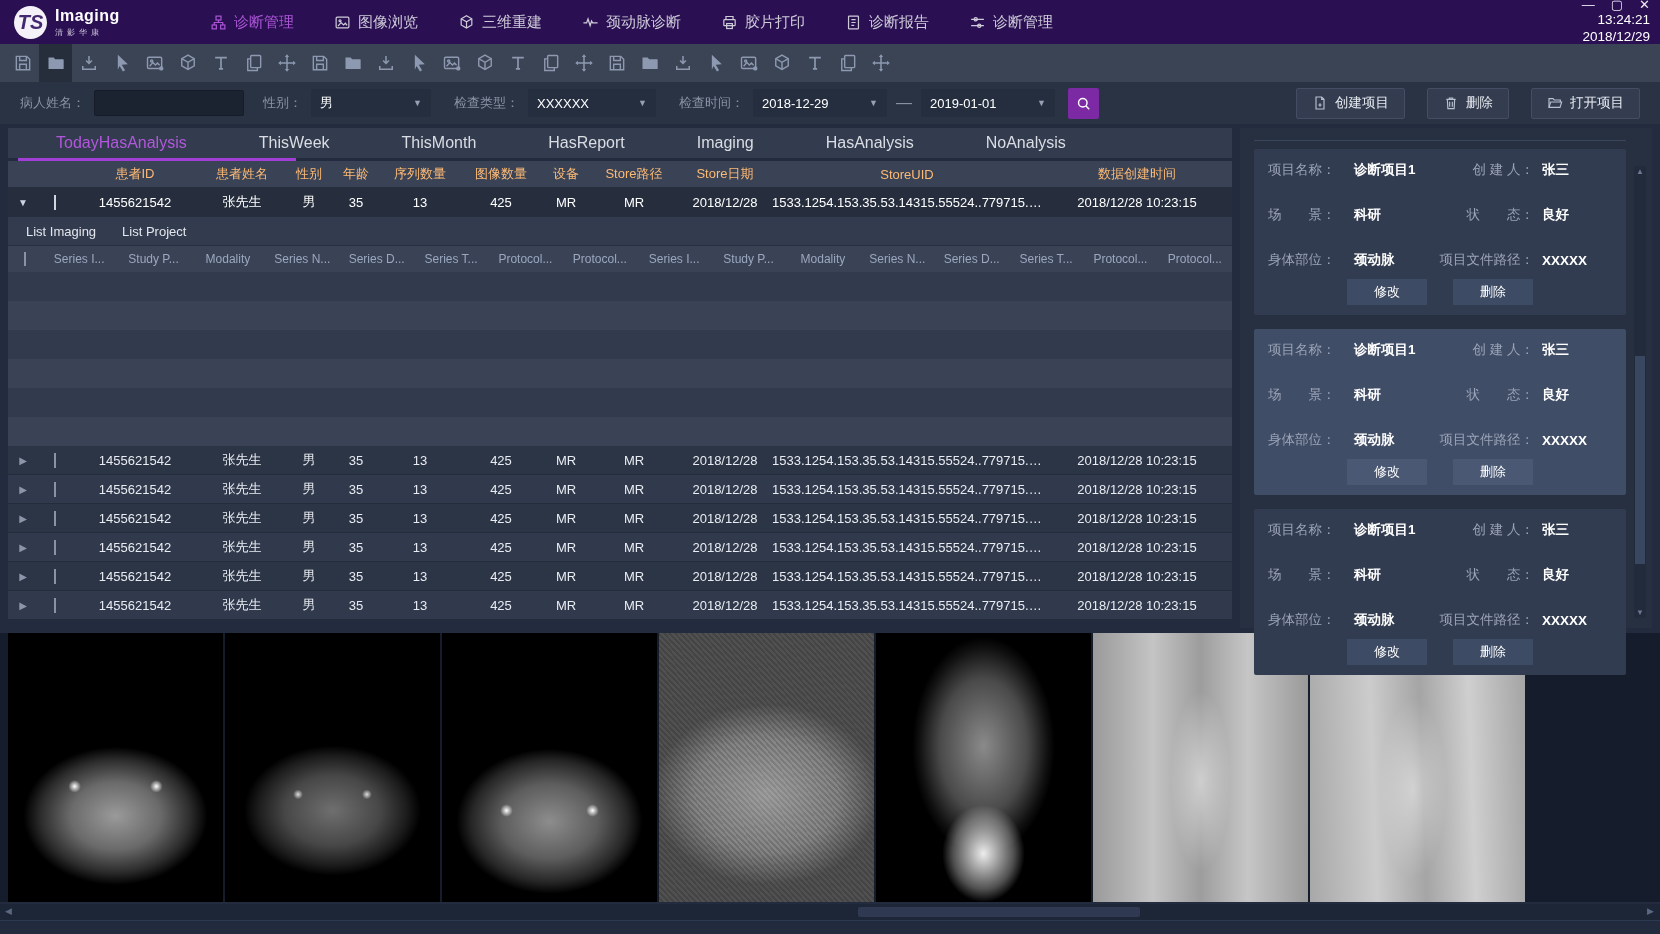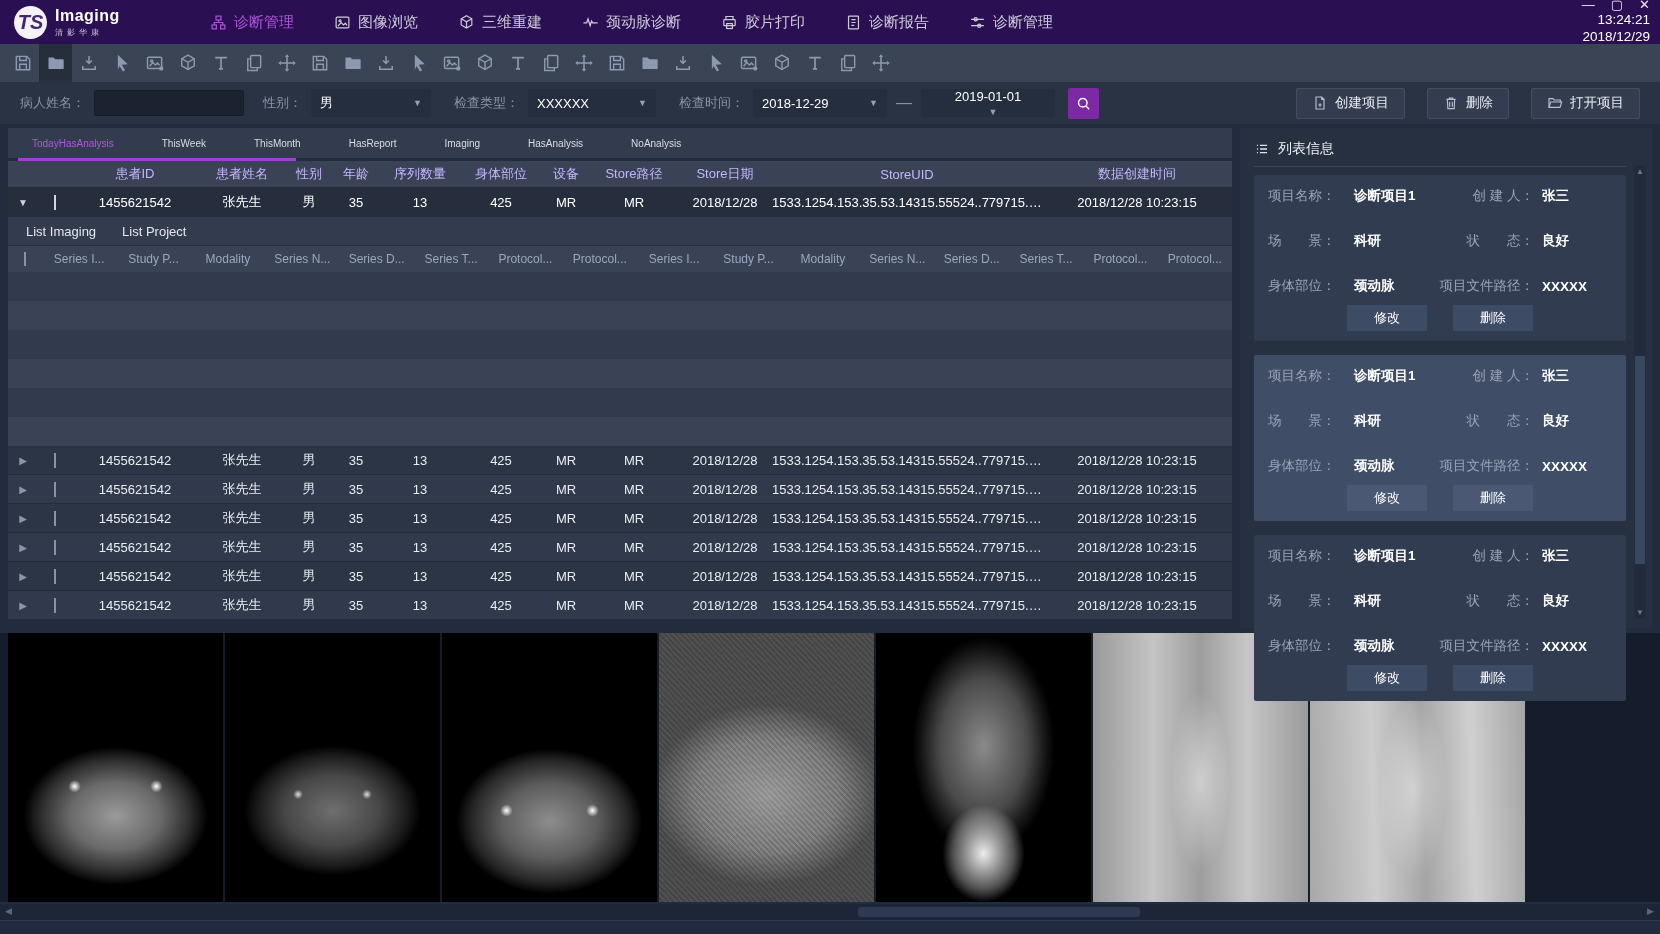--- a/index.html
+++ b/index.html
@@ -43,28 +43,28 @@
   .fspacer { flex:1; }
   .act-btn { height:31px; padding:0 15px; background:#333d4f; border:1px solid #434e64; border-radius:2px; color:#e8ebf2;
     display:flex; align-items:center; gap:7px; font-size:13.5px; cursor:pointer; margin-left:13px; }
   .act-btn svg { width:16px; height:16px; color:#b9c1d0; }
 
   
   .main-row { display:flex; margin-top:4px; height:500px; }
   .left-col { width:1224px; margin-left:8px; display:flex; flex-direction:column; }
 
   .tabbar { height:30px; background:#333c4e; display:flex; align-items:center; position:relative; }
-  .tab { padding:0 24px; font-size:10px; color:#dadde4; cursor:pointer; white-space:nowrap; }
+  .tab { padding:0 24px; font-size:16px; color:#dadde4; cursor:pointer; white-space:nowrap;margin-left:24px; }
   .tab.active { color:#b257dd; }
   .tab-underline { position:absolute; left:10px; bottom:-3px; width:278px; height:3px; background:#a13ed6; }
 
   .grid-main { display:grid; grid-template-columns:30px 34px 126px 88px 46px 48px 80px 82px 48px 88px 94px 270px minmax(0,1fr);
     align-items:center; }
   .gcell { text-align:center; overflow:hidden; white-space:nowrap; text-overflow:ellipsis; }
-  .thead { height:26px; background:#3a4356; color:#c4b5fd; font-size:13px; margin-top:3px; }
+  .thead { height:26px; background:#3a4356; color:#fdba74; font-size:13px; margin-top:3px; }
   .exp-row { height:30px; background:#262e3e; color:#fff; font-size:13px; }
   .tri-down { color:#cdd4e0; font-size:10px; cursor:pointer; }
   .tri-right { color:#8c96aa; font-size:10px; cursor:pointer; }
   .cbx { width:15px; height:15px; border:1.5px solid #8a93a6; border-radius:2px; margin:0 auto; cursor:pointer; }
   .exp-row .cbx { border-color:#cfd6e2; }
 
   .subtabs { height:29px; background:#333c4e; display:flex; align-items:center; padding-left:18px; gap:26px; border-bottom:1px solid #272f3e; }
   .subtab { font-size:13px; color:#e3e6ec; cursor:pointer; }
 
   .grid-sub { display:grid; grid-template-columns:34px repeat(16,1fr); align-items:center; }
@@ -458,21 +458,21 @@
     <div class="fselect" style="min-width:128px;">
       <span>XXXXXX</span>
       <span class="arr">▼</span>
     </div>
     <span class="flabel" style="margin-left:14px;">检查时间：</span>
     <div class="fselect" style="min-width:134px;">
       <span>2018-12-29</span>
       <span class="arr">▼</span>
     </div>
     <span class="dash">—</span>
-    <div class="fselect" style="min-width:134px;flex-direction:column;">
+    <div class="fselect" style="min-width:134px;">
       <span>2019-01-01</span>
       <span class="arr">▼</span>
     </div>
     <div class="search-btn">
       <svg class="icon">
           <use href="#sym-search"></use>
         </svg>
     </div>
     <div class="fspacer"></div>
     <div class="act-btn">
@@ -524,21 +524,21 @@
           <span class="gcell">患者ID</span>
 
           <span class="gcell">患者姓名</span>
 
           <span class="gcell">性别</span>
 
           <span class="gcell">年龄</span>
 
           <span class="gcell">序列数量</span>
 
-          <span class="gcell">身体部位</span>
+          <span class="gcell">图像数量</span>
 
           <span class="gcell">设备</span>
 
           <span class="gcell">Store路径</span>
 
           <span class="gcell">Store日期</span>
 
           <span class="gcell">StoreUID</span>
 
           <span class="gcell">数据创建时间</span>
@@ -706,26 +706,20 @@
             <span class="gcell">MR</span>
             <span class="gcell">MR</span>
             <span class="gcell">2018/12/28</span>
             <span class="gcell">1533.1254.153.35.53.14315.55524..779715...52..</span>
             <span class="gcell">2018/12/28  10:23:15</span>
           </div>
         </div>
     </div>
 
     <aside class="right-panel">
-      <div class="rp-title">
-        <svg class="icon">
-            <use href="#sym-list"></use>
-          </svg>
-        <span>列表信息</span>
-      </div>
       <div class="rp-divider"></div>
       <div>
 
           <div class="card">
             <div class="card-grid">
               <span class="clabel">项目名称：</span>
               <span class="cval">诊断项目1</span>
               <span class="clabel" style="text-align:right;padding-right:8px;">创 建 人：</span>
               <span class="cval">张三</span>
               <span class="clabel">场　　景：</span>

